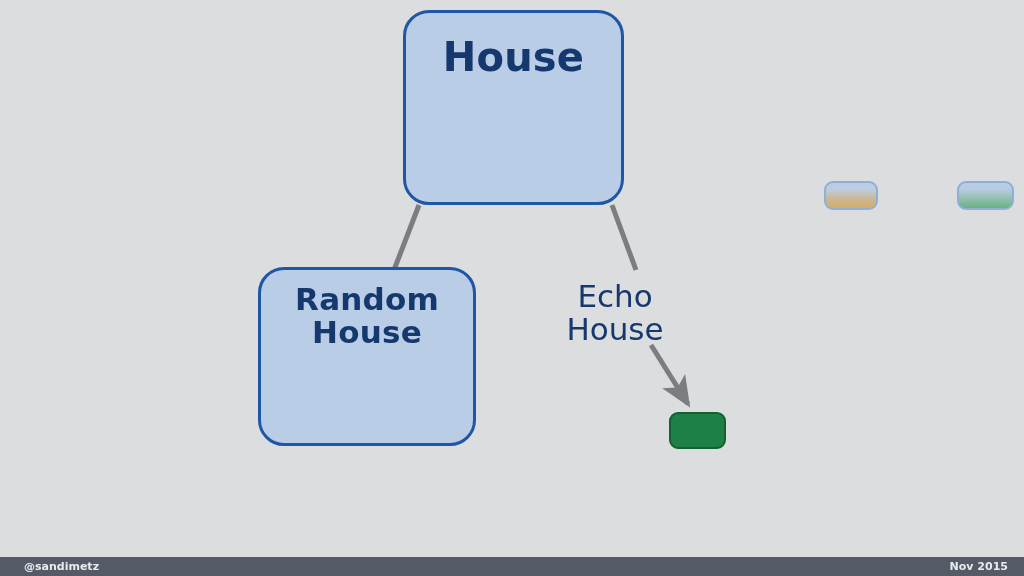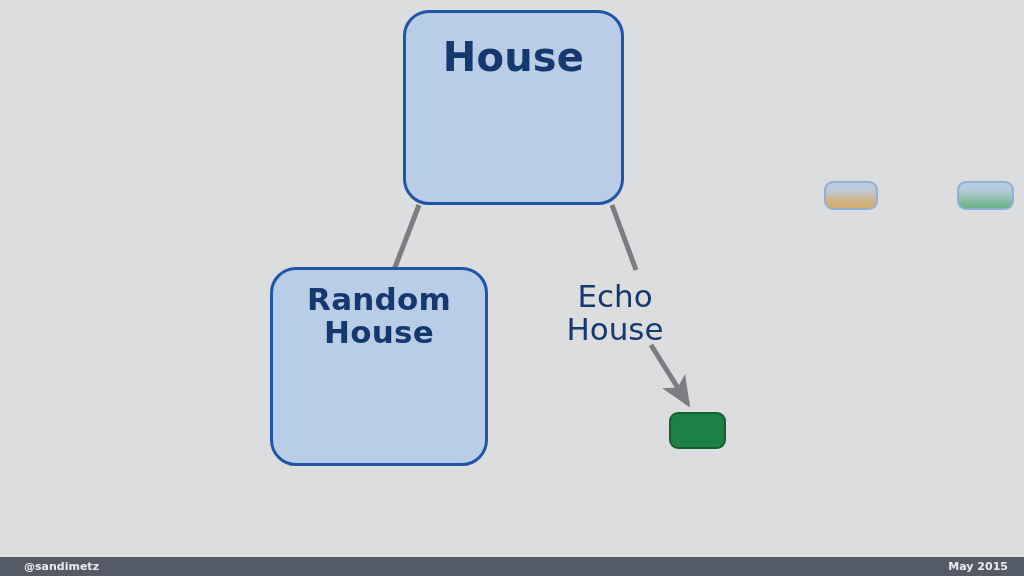--- a/index.html
+++ b/index.html
@@ -57,24 +57,24 @@
     top: 10px;
     width: 221px;
     height: 195px;
   }
   #node-house .node-title {
     top: 23px;
     font-size: 40px;
   }
 
   #node-random-house {
-    left: 270px;
+    left: 258px;
     top: 267px;
     width: 218px;
-    height: 199px;
+    height: 179px;
   }
   #node-random-house .node-title {
     top: 13px;
     font-size: 31px;
   }
 
   
   #label-echo-house {
     position: absolute;
     left: 540px;
@@ -169,16 +169,16 @@
 House</div>
 
   </div>
 
   <div id="label-echo-house">Echo
 House</div>
   <div class="slot slot-solid slot-green" id="slot-echo-green"></div>
 
   <div id="footer-bar">
     <span id="footer-handle">@sandimetz</span>
-    <span id="footer-date">May 2015</span>
+    <span id="footer-date">Nov 2015</span>
   </div>
 
 </div>
 
 </body></html>

